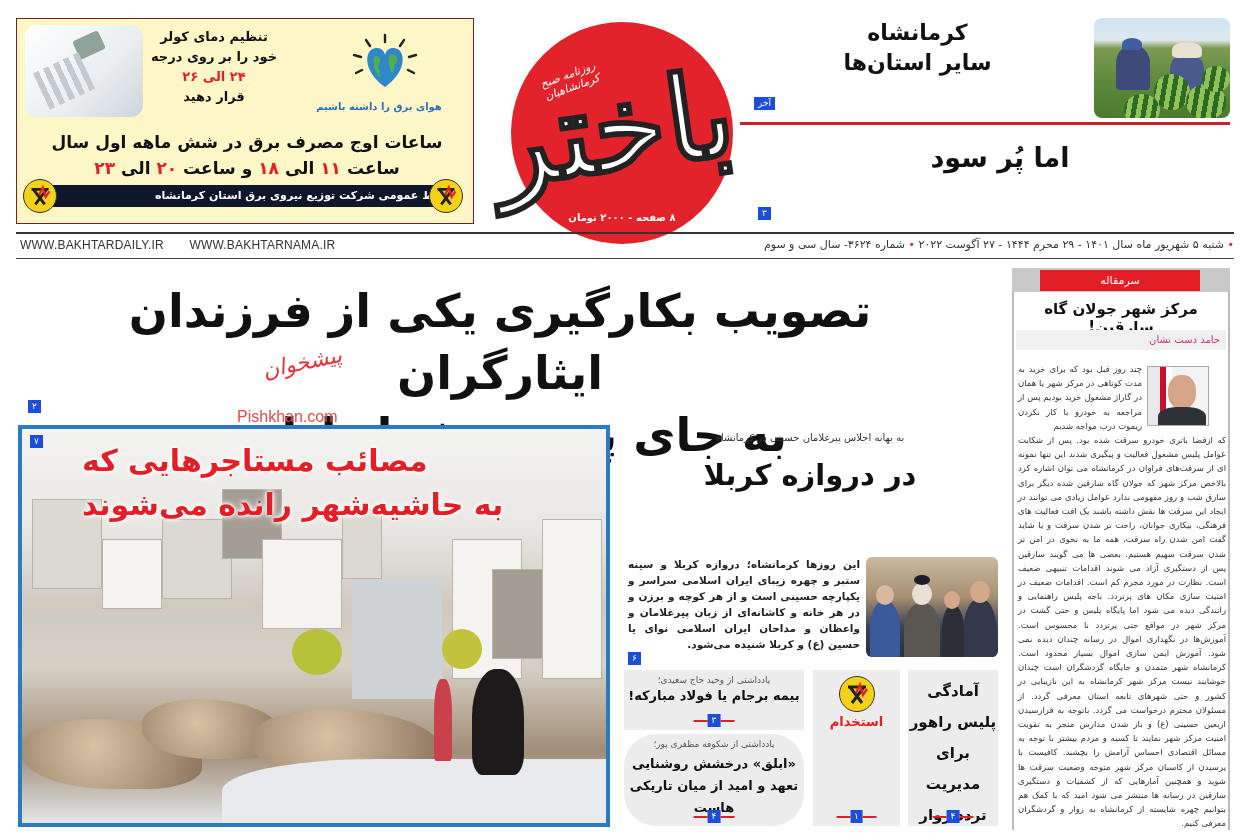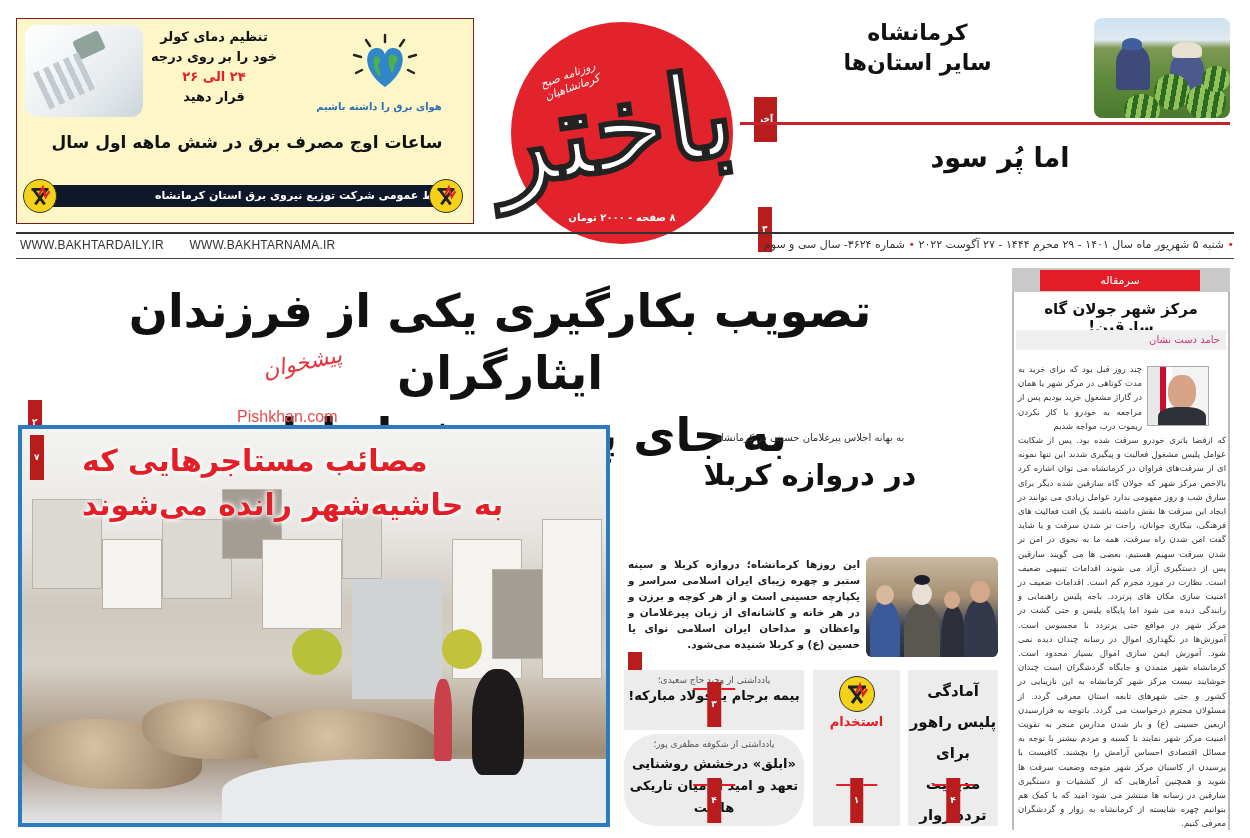--- a/index.html
+++ b/index.html
@@ -1,20 +1,20 @@
 <!DOCTYPE html>
 <html><head>
 <meta charset="utf-8">
 <style>
   * { box-sizing: border-box; margin: 0; padding: 0; }
   html, body { width: 1250px; height: 838px; overflow: hidden; background: #ffffff; }
   body { font-family: "DejaVu Sans", sans-serif; color: #111; position: relative; direction: ltr; }
   .abs { position: absolute; }
   .rtl { direction: rtl; }
-  .badge { background: #b91c1c; color: #fff; font-size: 9px; line-height: 13px; padding: 16px 4px; text-align: center; font-weight: bold; }
+  .badge { background: #1d4ed8; color: #fff; font-size: 9px; line-height: 13px; padding: 0 4px; text-align: center; font-weight: normal; }
 
   
   #teaser-photo { left: 1094px; top: 18px; width: 136px; height: 100px; border-radius: 8px; overflow: hidden;
     background: linear-gradient(180deg, #cfe3f2 0%, #dfe9ef 22%, #7e9a55 30%, #5f8a3c 60%, #4b7a2e 100%); }
   #teaser-photo .melon { position: absolute; border-radius: 50%;
     background: repeating-linear-gradient(100deg, #2e6a22 0 5px, #8fc35a 5px 10px); }
   #teaser-photo .worker { position: absolute; background: #3d4a7a; border-radius: 40% 40% 10% 10%; }
   #teaser-photo .hat { position: absolute; background: #e8e0d0; border-radius: 50% 50% 20% 20%; }
   #teaser-text { left: 745px; top: 18px; width: 345px; text-align: center; font-weight: bold; font-size: 22px; line-height: 30px; }
   #teaser-tag { left: 754px; top: 97px; }
@@ -166,20 +166,30 @@
           <line x1="62" y1="40" x2="56" y2="37"></line>
       </g>
       <path d="M33 54 C10 38 12 16 24 15 C30 14 33 20 33 22 C33 20 36 14 42 15 C54 16 56 38 33 54 Z" fill="#2f86c9"></path>
       <path d="M22 24 C27 21 30 27 27 31 C24 35 30 38 28 44 C24 40 20 34 22 24 Z" fill="#4caf50"></path>
       <path d="M38 22 C44 20 48 26 44 30 C41 33 43 38 40 40 C37 34 35 27 38 22 Z" fill="#4caf50"></path>
     </svg>
   </div>
   <div id="ad-slogan" class="abs rtl">هوای برق را داشته باشیم</div>
   <div id="ad-peak" class="abs rtl">
     <div>ساعات اوج مصرف برق در شش ماهه اول سال</div>
+    <div>
+      <span>ساعت</span>
+      <span class="red">۱۱</span>
+      <span>الی</span>
+      <span class="red">۱۸</span>
+      <span>و ساعت</span>
+      <span class="red">۲۰</span>
+      <span>الی</span>
+      <span class="red">۲۳</span>
+    </div>
   </div>
   <div id="ad-footer" class="abs rtl">روابط عمومی شرکت توزیع نیروی برق استان کرمانشاه</div>
   <div class="abs ad-logo" style="left:6px;">
     <svg viewBox="0 0 34 34">
         <path d="M8 10 L26 10 M10 10 L22 26 M24 10 L12 26" stroke="#222" stroke-width="3" fill="none"></path>
         <path d="M16 16 L20 8 L23 18 L27 12" stroke="#e41e26" stroke-width="2.4" fill="none"></path>
       </svg>
   </div>
   <div class="abs ad-logo" style="left:412px;">
     <svg viewBox="0 0 34 34">

